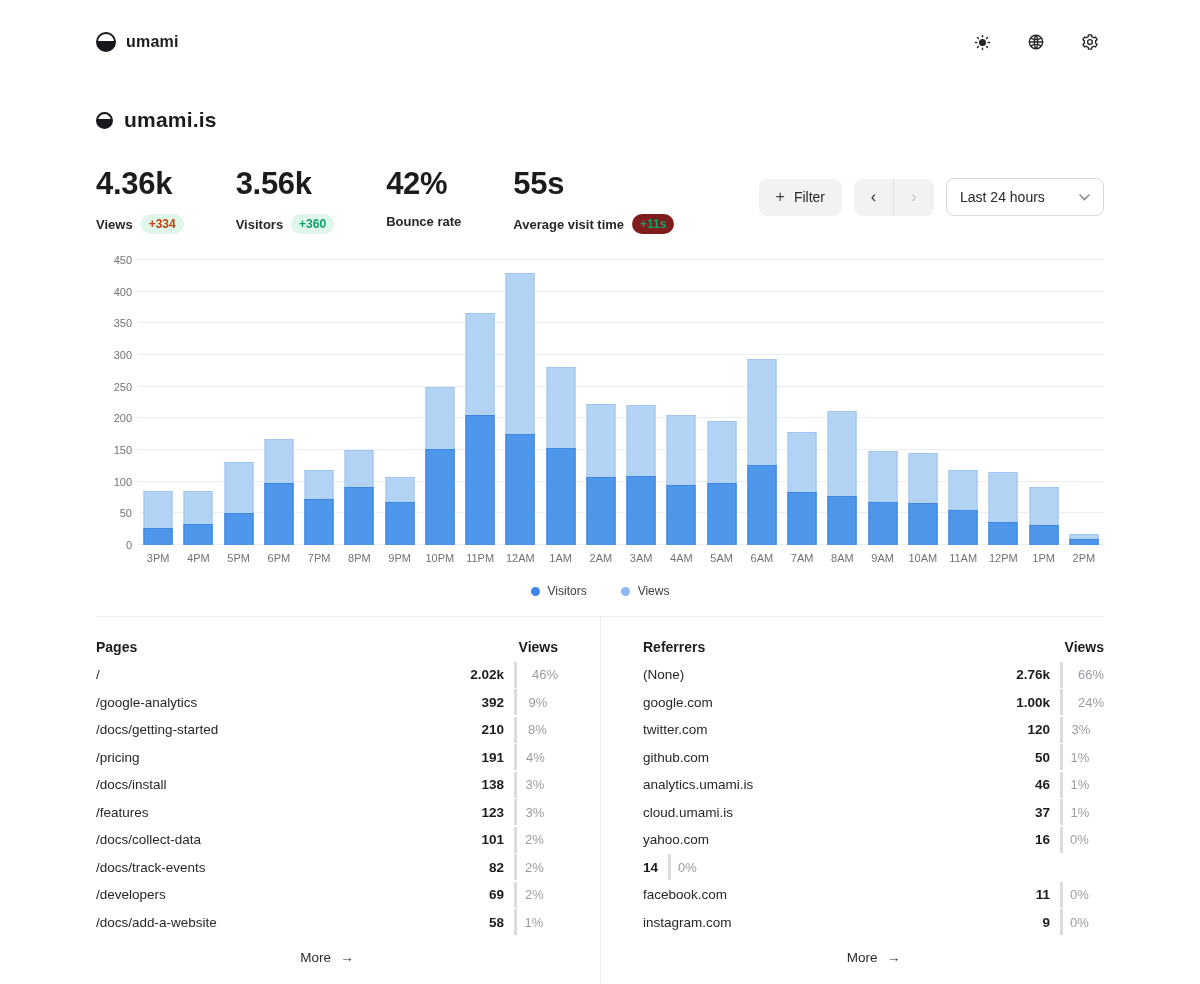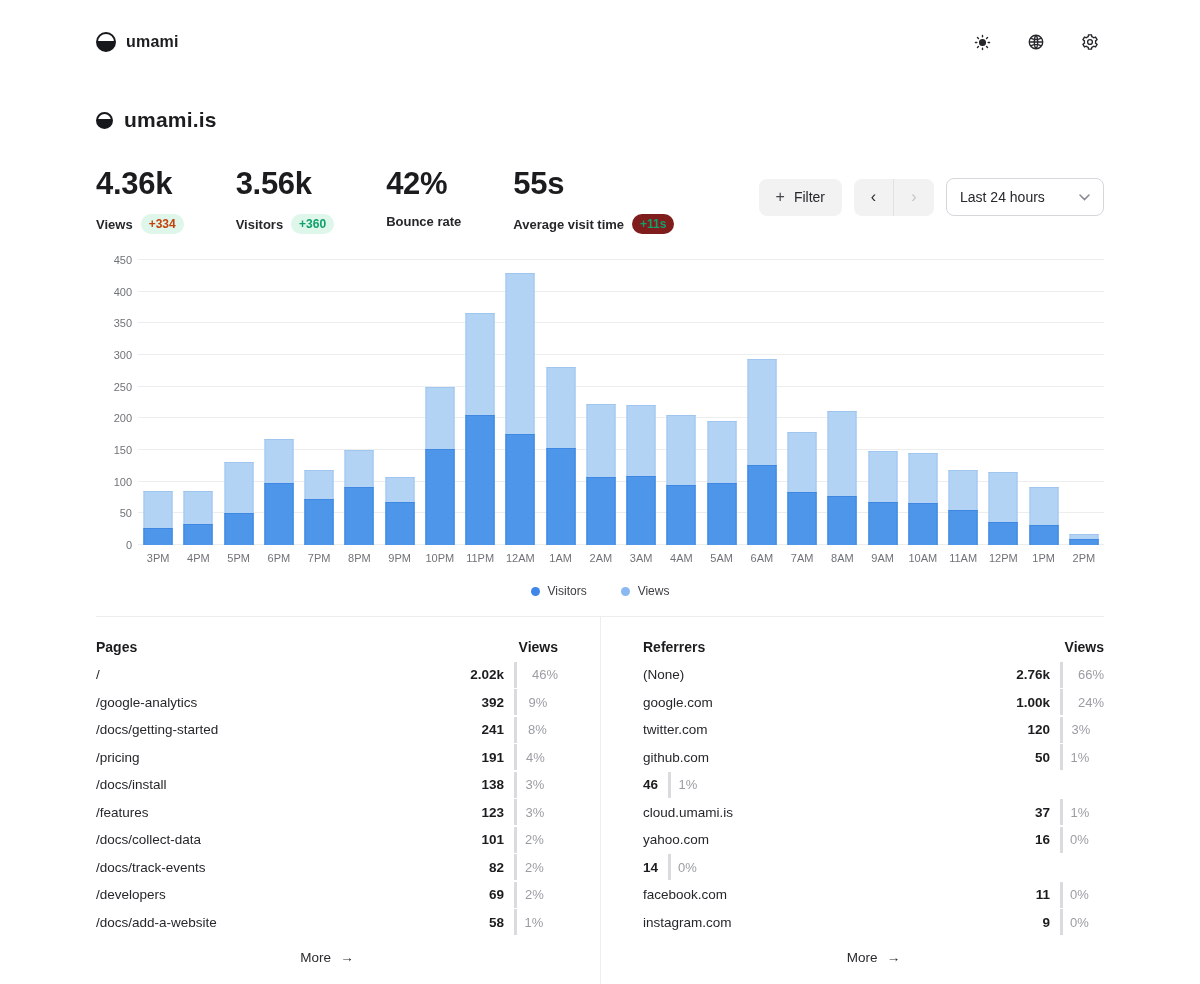--- a/index.html
+++ b/index.html
@@ -355,21 +355,21 @@
           <div class="t-row">
             <span class="t-label">/google-analytics</span>
             <span class="t-value">392</span>
             <span class="t-pct">
               <span class="t-fill" style="width: 13.05%; background: rgb(219, 234, 253);"></span>
               <span>9%</span>
             </span>
           </div>
           <div class="t-row">
             <span class="t-label">/docs/getting-started</span>
-            <span class="t-value">241</span>
+            <span class="t-value">210</span>
             <span class="t-pct">
               <span class="t-fill" style="width: 11.6%; background: rgb(219, 234, 253);"></span>
               <span>8%</span>
             </span>
           </div>
           <div class="t-row">
             <span class="t-label">/pricing</span>
             <span class="t-value">191</span>
             <span class="t-pct">
               <span class="t-fill" style="width: 5.8%; background: rgb(219, 234, 253);"></span>
@@ -462,20 +462,21 @@
           </div>
           <div class="t-row">
             <span class="t-label">github.com</span>
             <span class="t-value">50</span>
             <span class="t-pct">
               <span class="t-fill" style="width: 1.45%; background: rgb(219, 234, 253);"></span>
               <span>1%</span>
             </span>
           </div>
           <div class="t-row">
+            <span class="t-label">analytics.umami.is</span>
             <span class="t-value">46</span>
             <span class="t-pct">
               <span class="t-fill" style="width: 1.45%; background: rgb(219, 234, 253);"></span>
               <span>1%</span>
             </span>
           </div>
           <div class="t-row">
             <span class="t-label">cloud.umami.is</span>
             <span class="t-value">37</span>
             <span class="t-pct">

